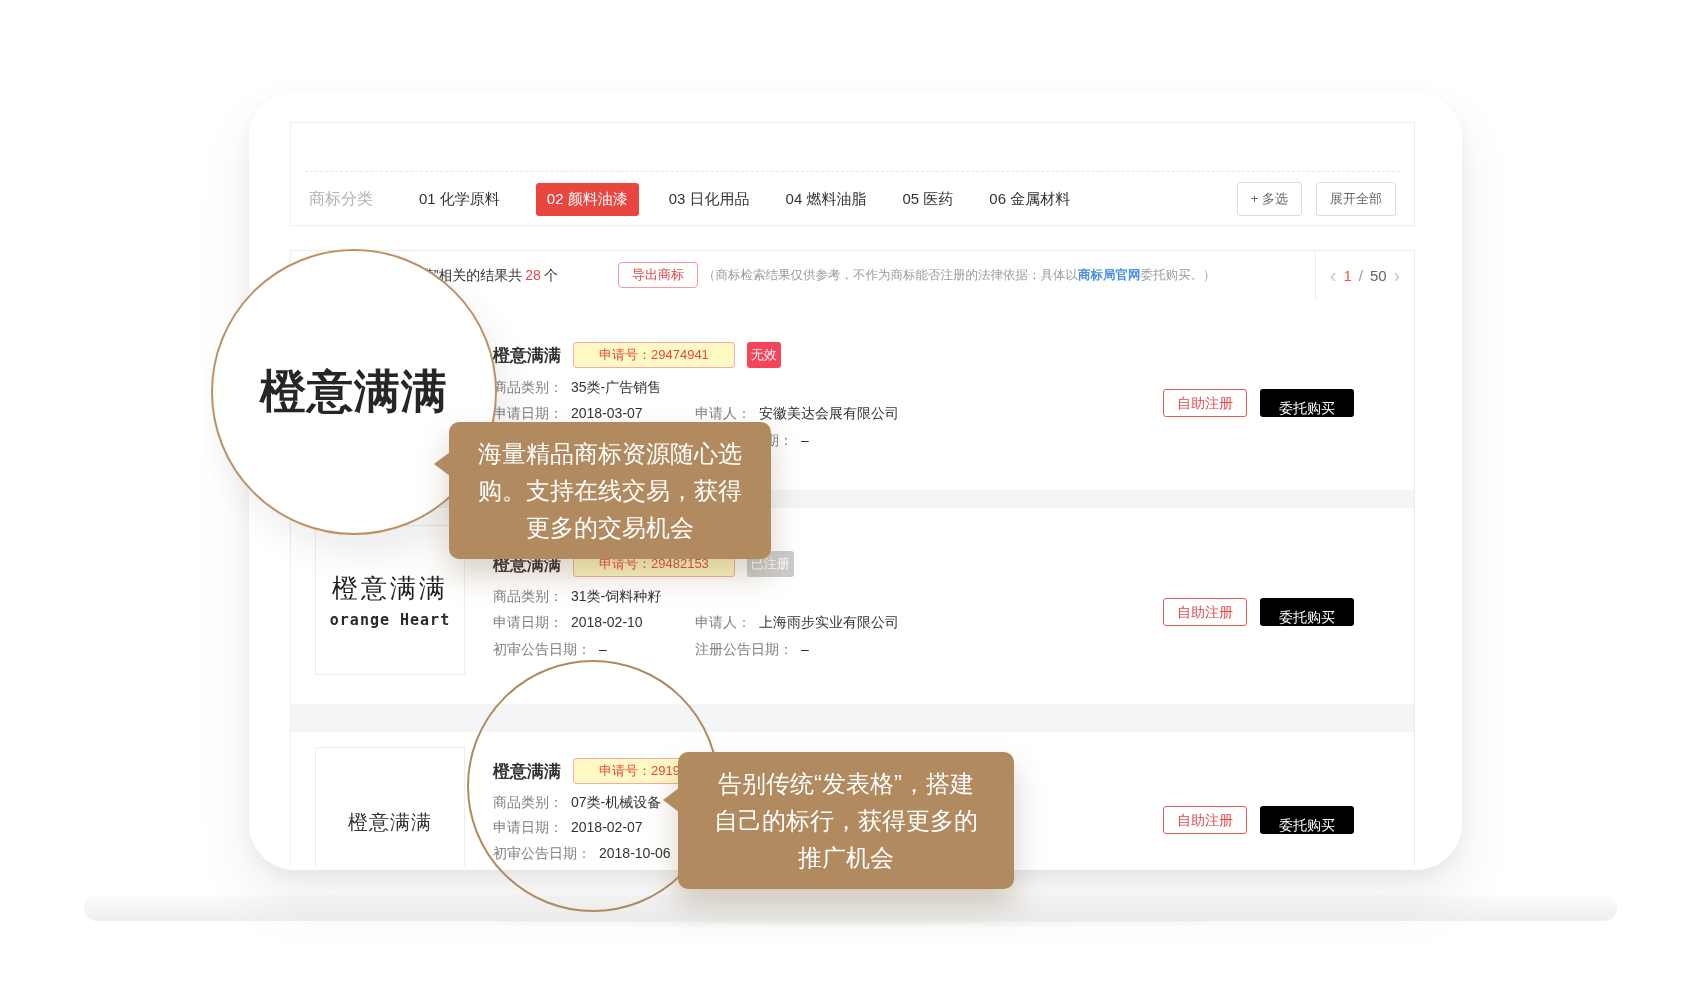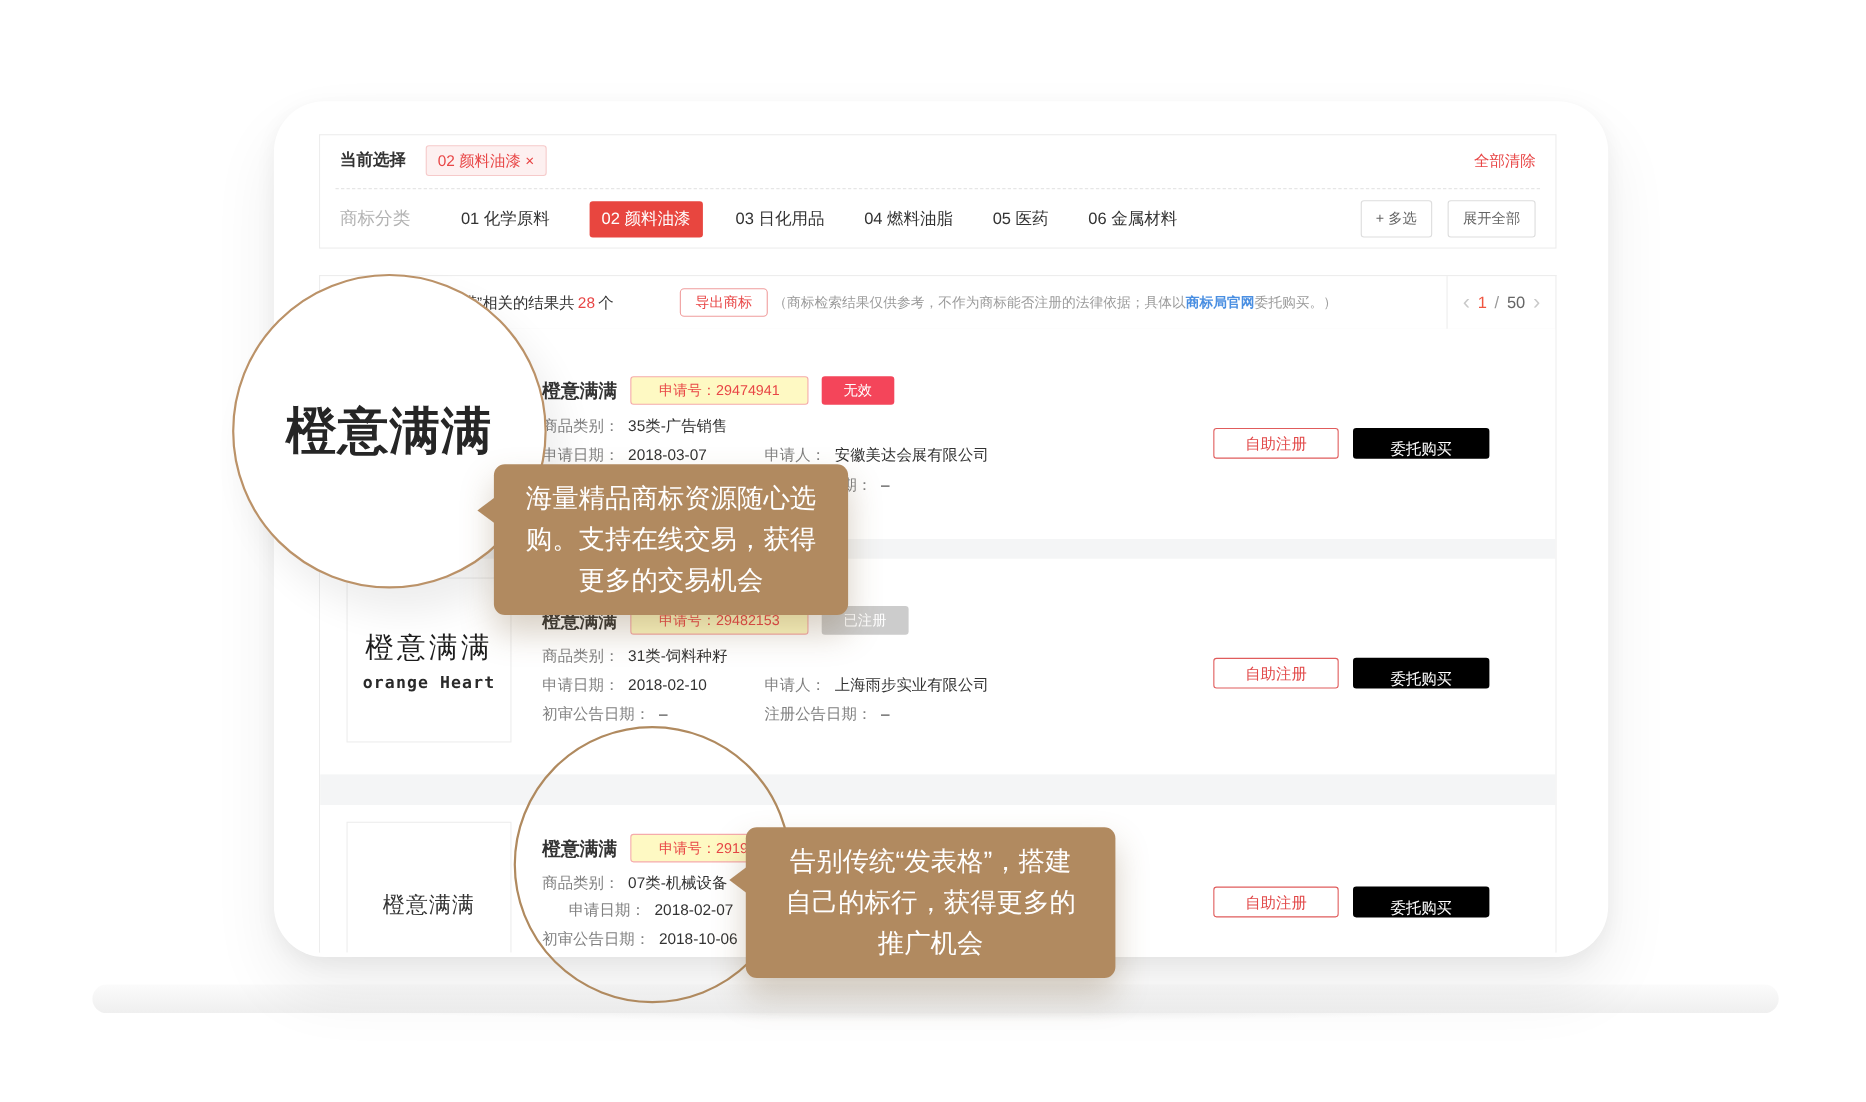--- a/index.html
+++ b/index.html
@@ -81,33 +81,33 @@
   .tm-img-sub{font-family:"DejaVu Sans Mono","Liberation Mono",monospace;font-weight:bold;font-size:15px;color:#2a2a2a;margin-top:5px;letter-spacing:1px;}
   .tm-img-plain{font-size:20px;color:#333;letter-spacing:1px;}
   .tm-details{position:absolute;left:202px;top:0;right:300px;}
   .tm-title{position:absolute;left:0;top:43px;height:26px;display:flex;align-items:center;gap:12px;white-space:nowrap;}
   .row3 .tm-title{top:26px;}
   .tm-name{font-size:17px;font-weight:bold;color:#333;}
   .tm-appno{
     border:1px solid #f5abab;background:#fef9c3;color:#e84646;
     font-size:13px;padding:3px 25px;border-radius:3px;
   }
-  .badge{font-size:13px;color:#fff;padding:4px 20px;border-radius:3px;}
+  .badge{font-size:13px;color:#fff;padding:4px 4px;border-radius:3px;}
   .badge-invalid{background:#f4455a;}
   .badge-registered{background:#cccccc;}
   .tm-line{position:absolute;left:0;height:18px;font-size:14px;white-space:nowrap;}
   .t1{top:80px;} .t2{top:106px;} .t3{top:133px;}
-  .row3 .t1{top:62px;} .row3 .t2{top:87px;margin-left:24px;} .row3 .t3{top:113px;}
+  .row3 .t1{top:62px;} .row3 .t2{top:87px;} .row3 .t3{top:113px;}
   .cell{display:inline-block;vertical-align:top;}
   .cell.c1{width:198px;}
   .lab{color:#808080;margin-right:8px;}
   .val{color:#333;}
   .tm-actions{position:absolute;right:60px;display:flex;gap:13px;top:90px;}
   .row3 .tm-actions{top:74px;}
-  .btn{height:28px;line-height:26px;box-sizing:border-box;font-size:14px;border-radius:3px;padding:0 28px;cursor:pointer;white-space:nowrap;font-family:inherit;}
+  .btn{height:28px;line-height:26px;box-sizing:border-box;font-size:14px;border-radius:3px;padding:0 13px;cursor:pointer;white-space:nowrap;font-family:inherit;}
   .btn-outline{border:1px solid #e05c5c;color:#e24a4a;background:#fff;}
   .btn-solid{border:6px solid #000000;background:#000000;color:#fff;}
   
   .magnifier{
     position:absolute;left:211px;top:249px;width:282px;height:282px;border-radius:50%;
     background:#fff;border:2px solid #bb9268;z-index:20;
     box-shadow:14px 22px 34px rgba(0,0,0,.07);
     display:flex;align-items:center;justify-content:center;
   }
   .magnifier span{font-size:46px;font-weight:bold;color:#262626;letter-spacing:1px;white-space:nowrap;}
@@ -130,25 +130,20 @@
   .tt2{left:678px;top:752px;width:296px;}
   .tt2 .arrow{top:36px;}
   .tooltip .line{display:block;text-align:center;}
 </style>
 </head>
 <body>
 
 <div class="frame">
 
   <div class="panel panel-top">
-    <div class="filter-row">
-      <span class="filter-label">当前选择</span>
-      <span class="sel-tag"><span>02 颜料油漆</span><span class="x">×</span></span>
-      <span class="clear-all">全部清除</span>
-    </div>
     <div class="dash-divider"></div>
     <div class="category-row">
       <span class="cat-label">商标分类</span>
       <span class="cat-item">01 化学原料</span>
       <span class="cat-item selected">02 颜料油漆</span>
       <span class="cat-item">03 日化用品</span>
       <span class="cat-item">04 燃料油脂</span>
       <span class="cat-item">05 医药</span>
       <span class="cat-item">06 金属材料</span>
       <span class="cat-actions">

